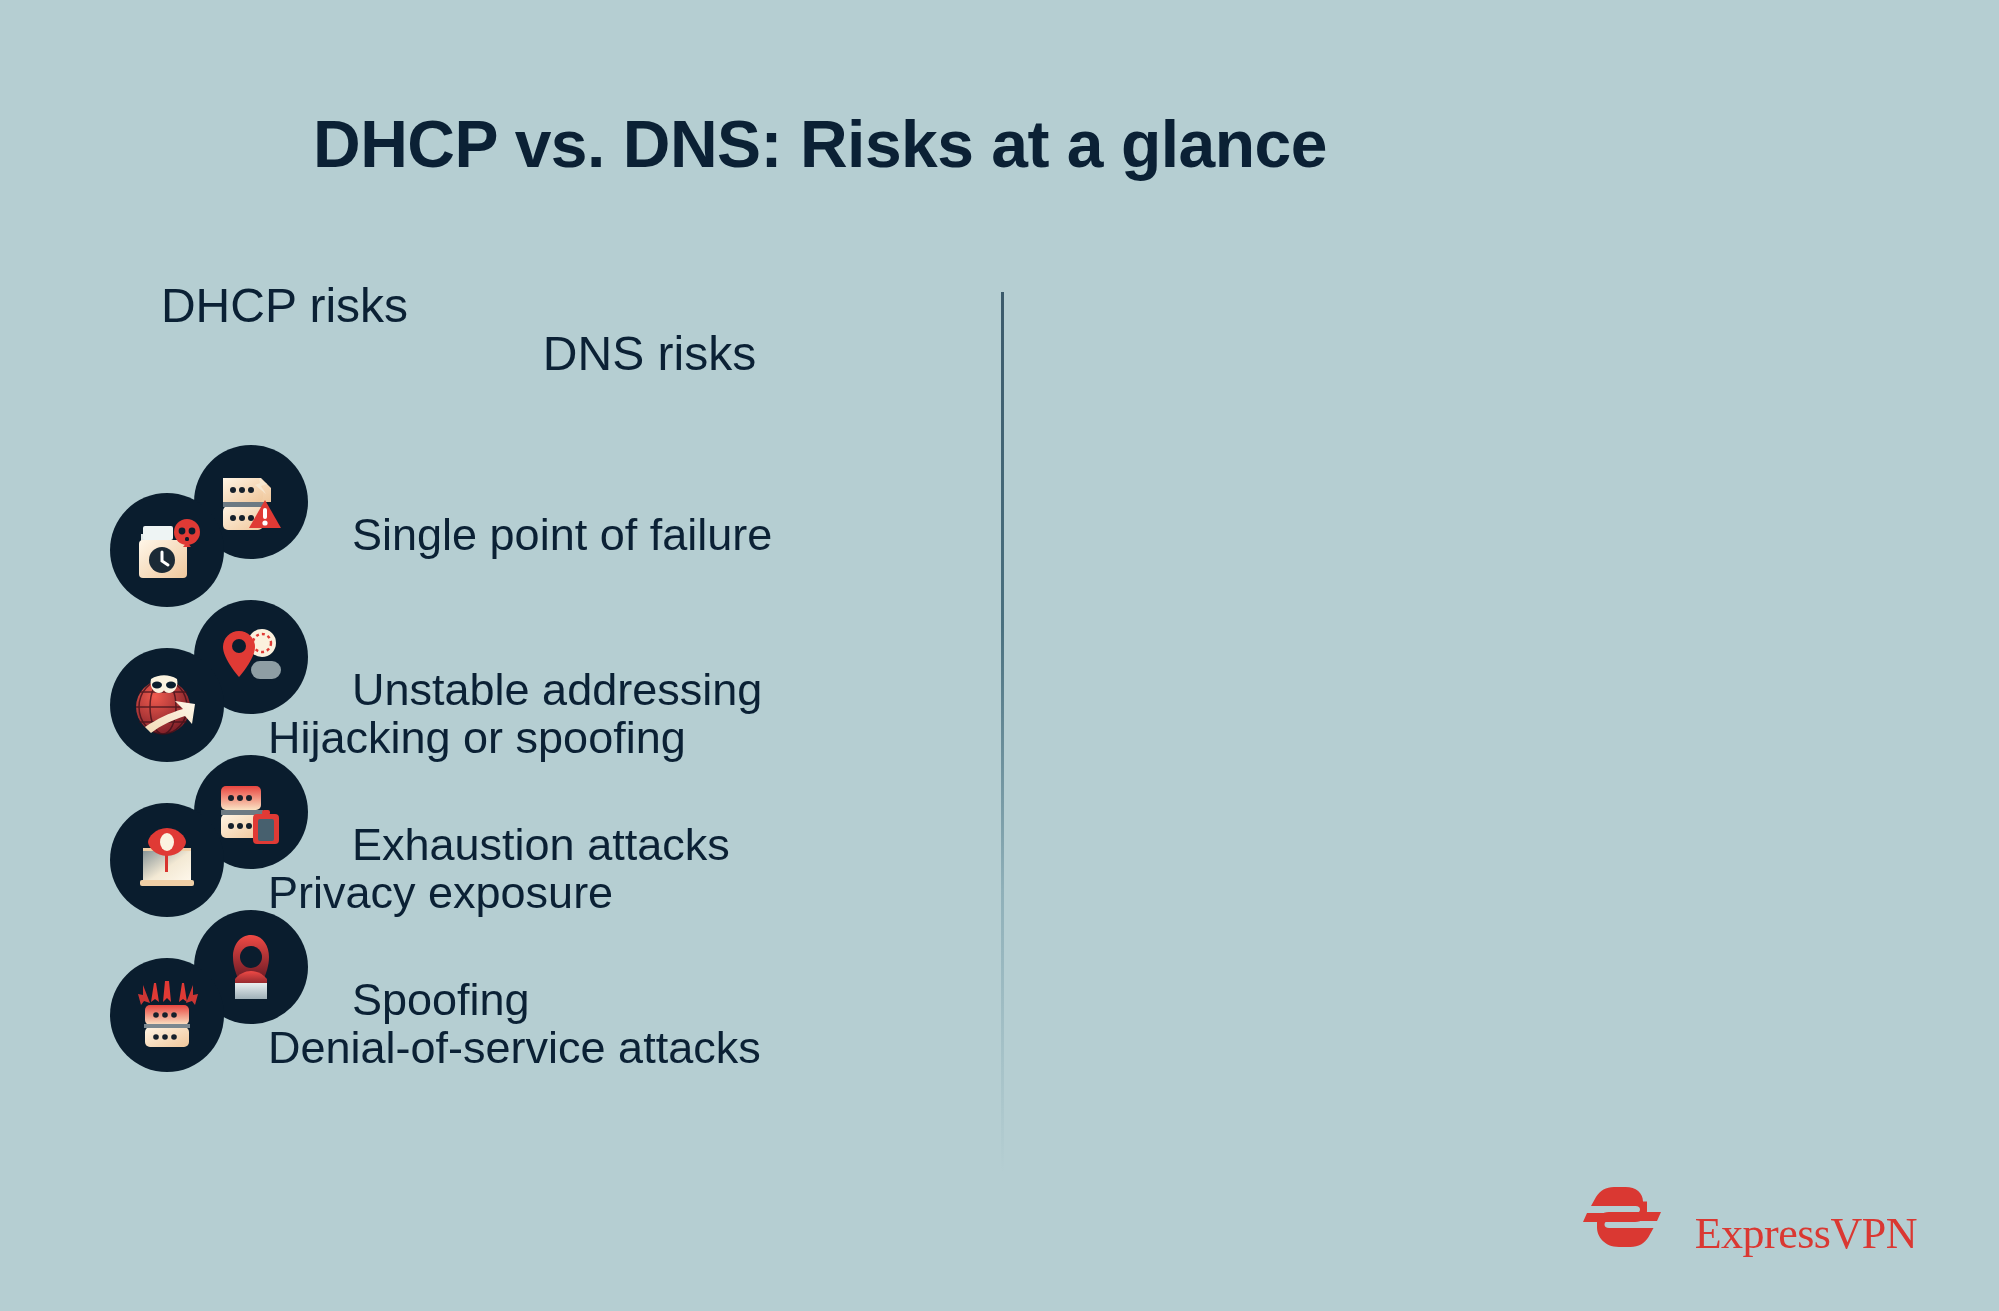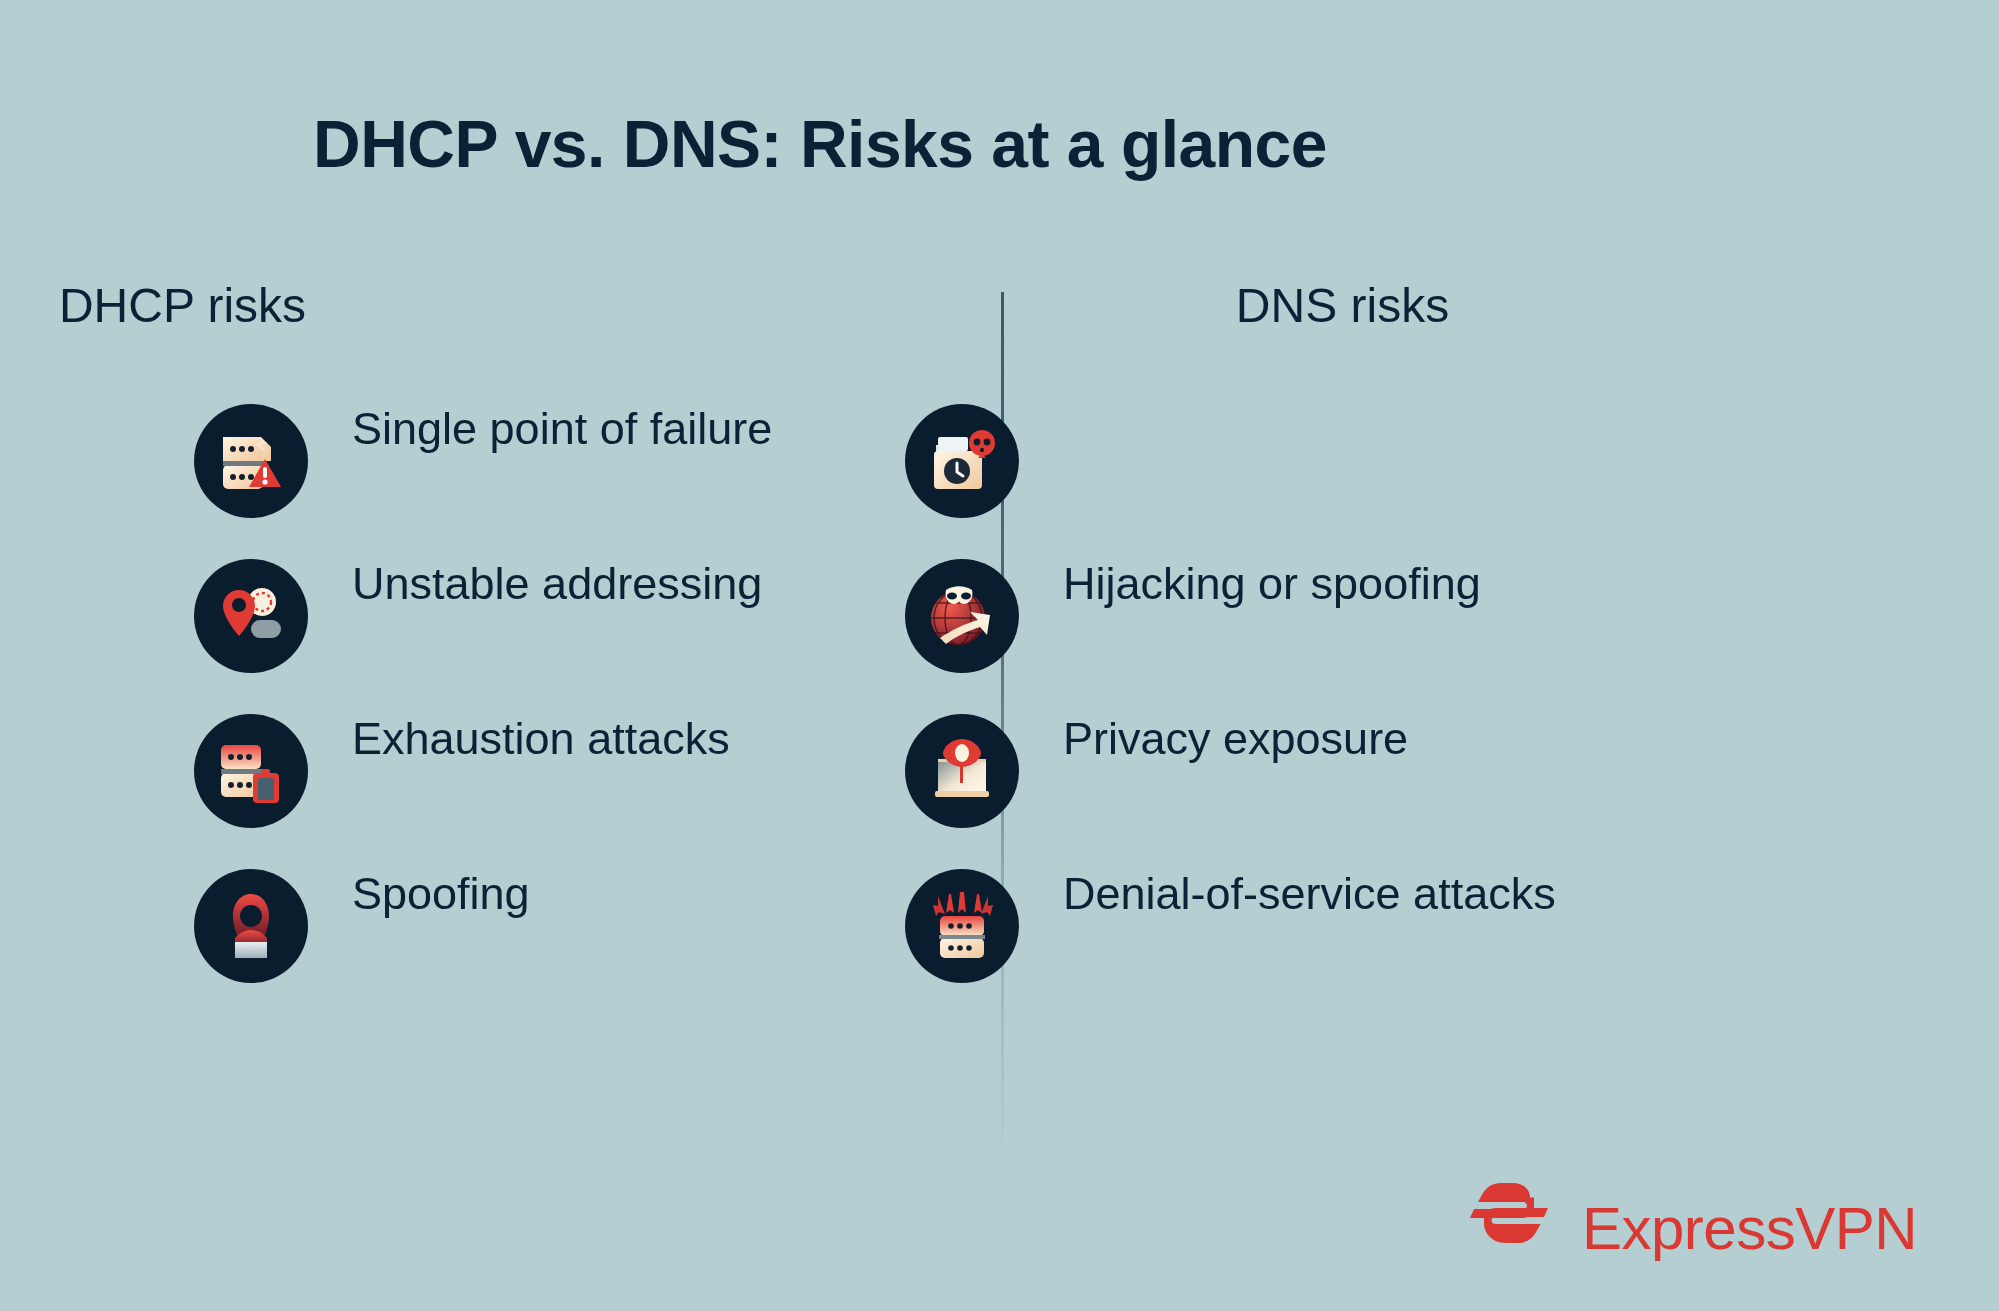--- a/index.html
+++ b/index.html
@@ -33,21 +33,21 @@
     color: #0b2135;
     line-height: 1.1;
   }
   .columns {
     position: absolute;
     top: 282px;
     left: 0;
     width: 1590px;
     height: 900px;
     display: flex;
-    flex-direction: row;
+    flex-direction: column;
   }
   .column {
     width: 999px;
     box-sizing: border-box;
     position: relative;
   }
   .col-header {
     font-size: 48px;
     font-weight: 400;
     color: #0b2135;
@@ -61,21 +61,21 @@
     padding: 0;
     list-style: none;
     position: absolute;
     top: 122px;
     width: 100%;
   }
   .column.left .risk-list { left: 194px; }
   .column.right .risk-list { left: 110px; }
   .risk-item {
     display: flex;
-    align-items: flex-start;
+    align-items: flex-end;
     height: 155px;
   }
   .icon-badge {
     width: 114px;
     height: 114px;
     min-width: 114px;
     border-radius: 50%;
     background: #0a1d2e;
     display: flex;
     align-items: center;
@@ -101,22 +101,22 @@
   }
   .brand {
     position: absolute;
     right: 82px;
     bottom: 52px;
     display: flex;
     align-items: center;
   }
   .brand-mark { margin-right: 16px; display: block; }
   .brand-name {
-    font-family: Liberation Sans, sans-serif;
-    font-size: 60px;
+    font-family: Liberation Serif, serif;
+    font-size: 44px;
     color: #da3832;
     letter-spacing: -0.5px;
     line-height: 1;
     margin-top: 23px;
   }
 </style>
 </head>
 <body>
 
 <div class="infographic">

